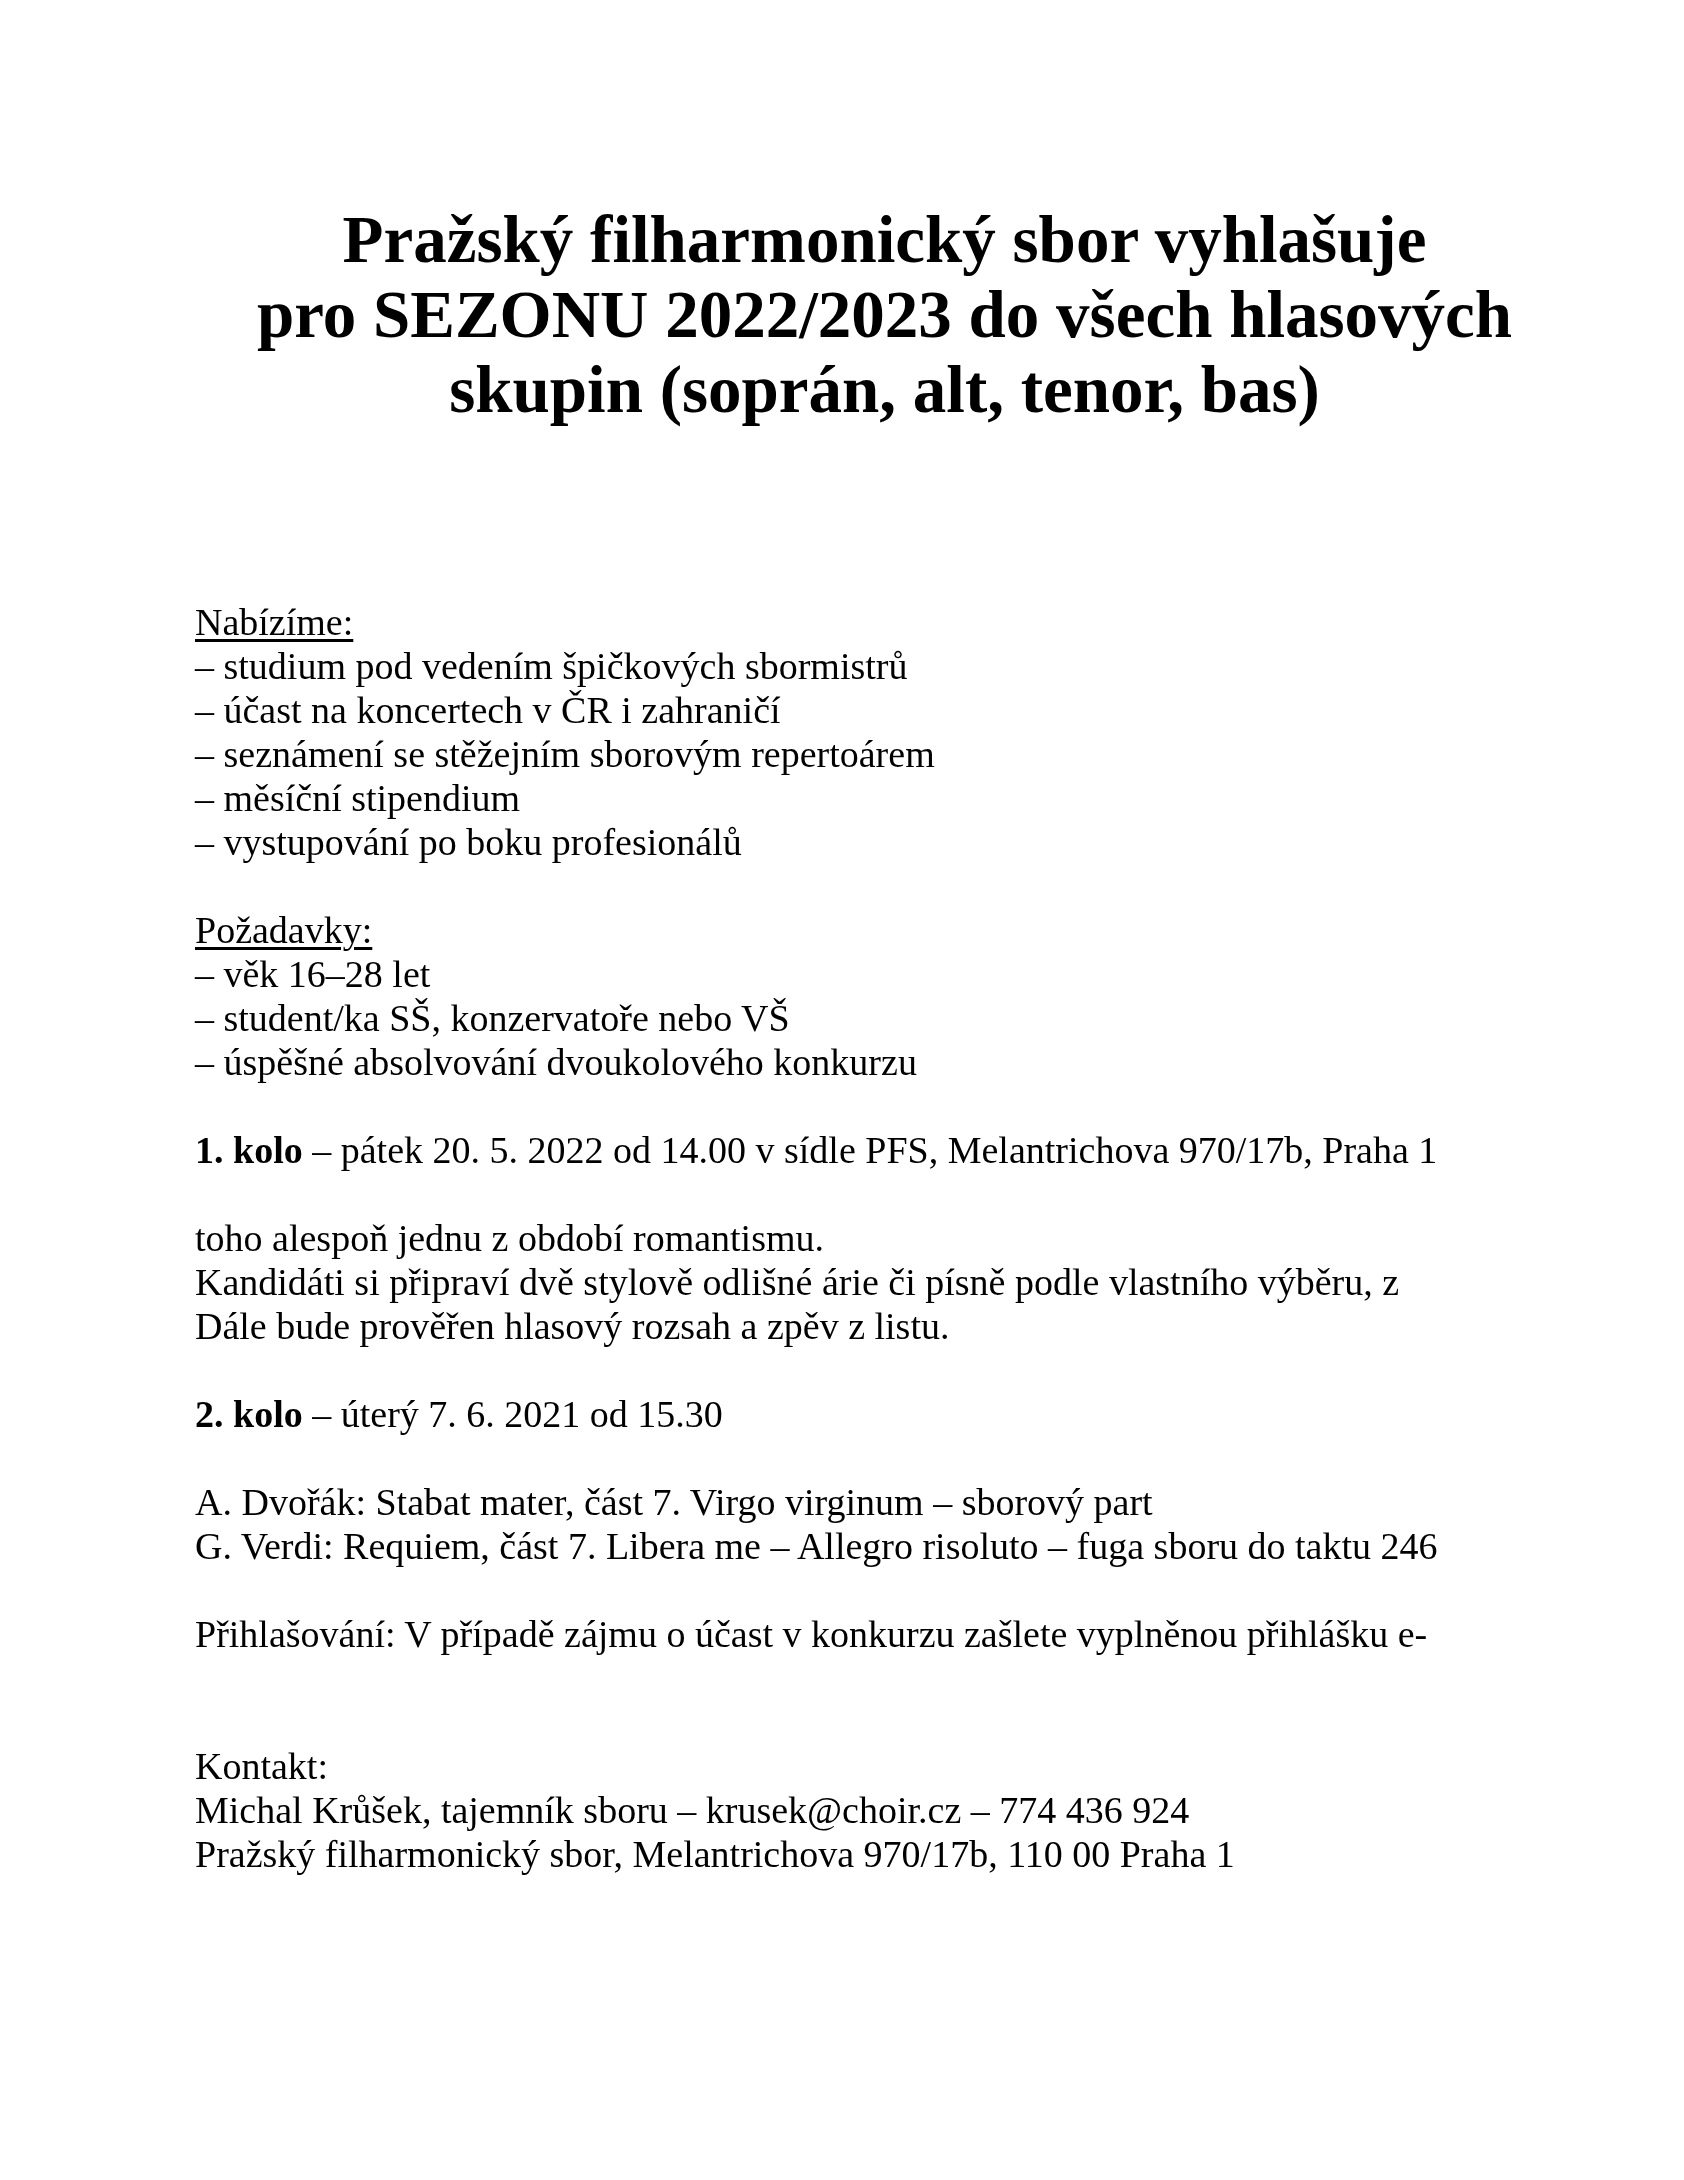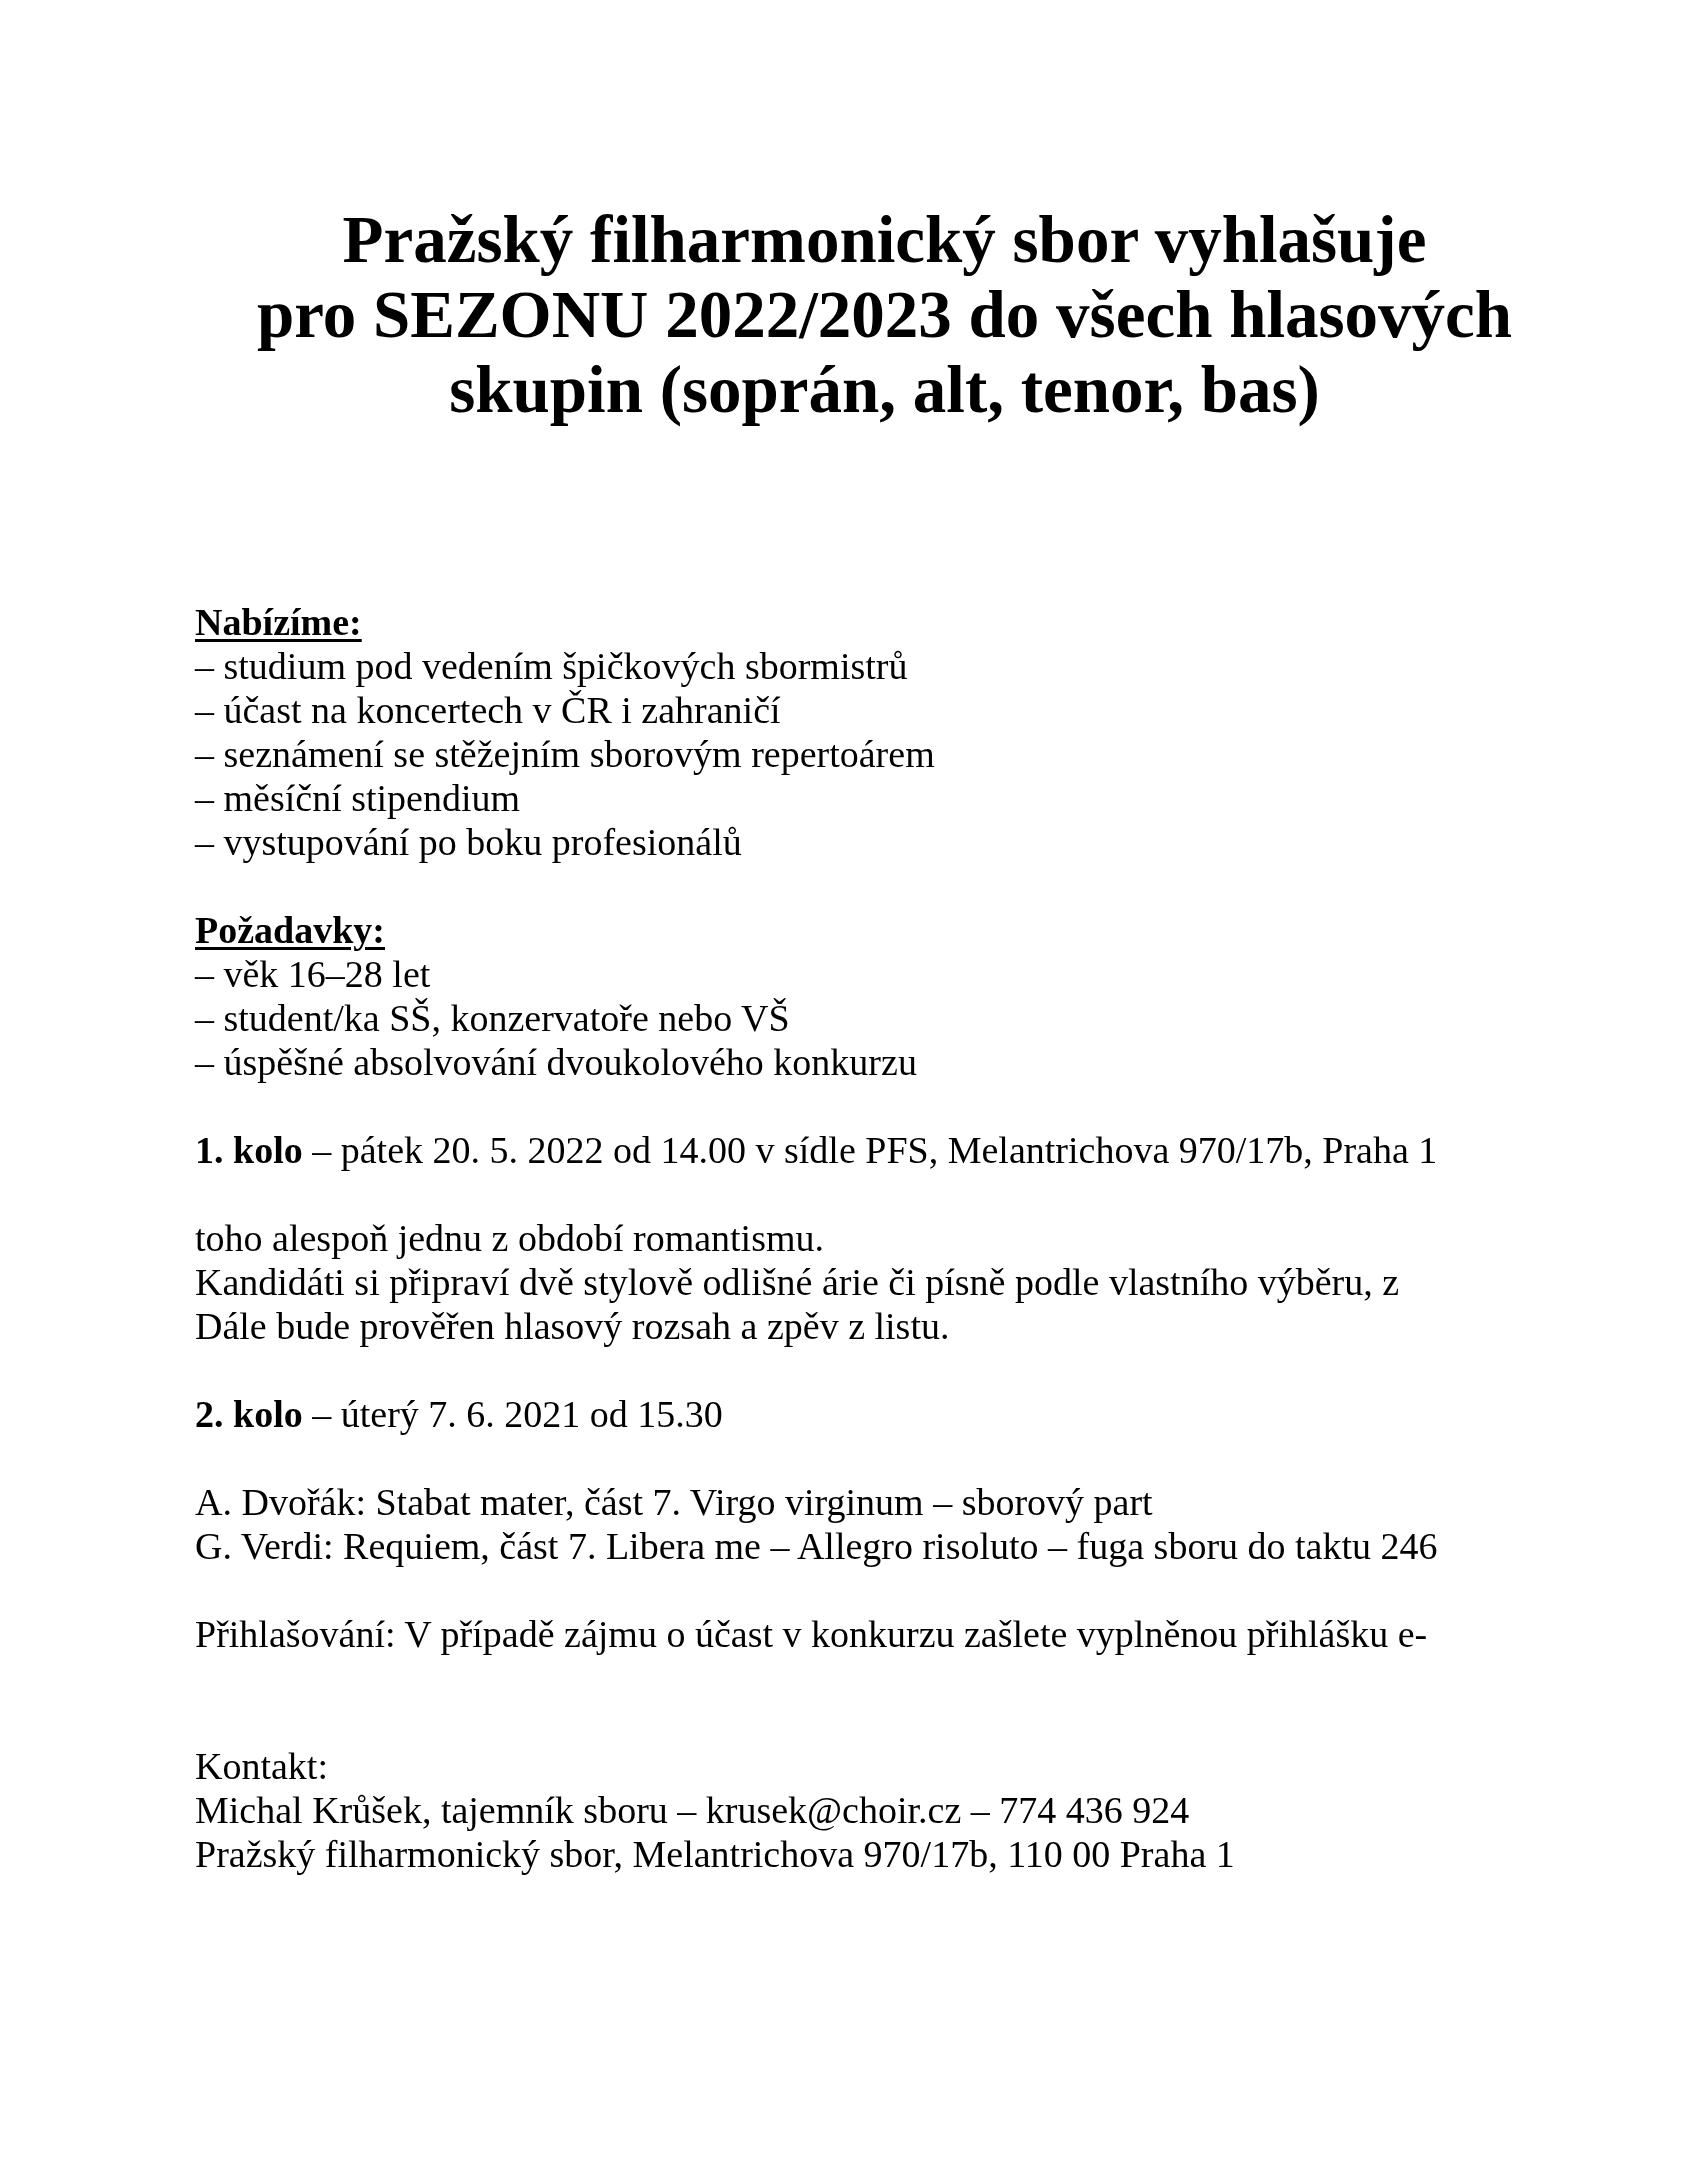--- a/index.html
+++ b/index.html
@@ -50,21 +50,21 @@
     .line {
       display: block;
       white-space: nowrap;
       height: 44px;
     }
     .blank {
       display: block;
       height: 44px;
     }
     .section-heading {
-      font-weight: bold;
+      font-weight: normal;
       text-decoration: underline;
       text-decoration-thickness: 3.4px;
       text-underline-offset: 4.3px;
     }
     .bold { font-weight: bold; margin-top: 8px; }
     .deadline {
       font-weight: bold;
       text-decoration: underline;
       text-decoration-thickness: 3.4px;
       text-underline-offset: 4.3px;

